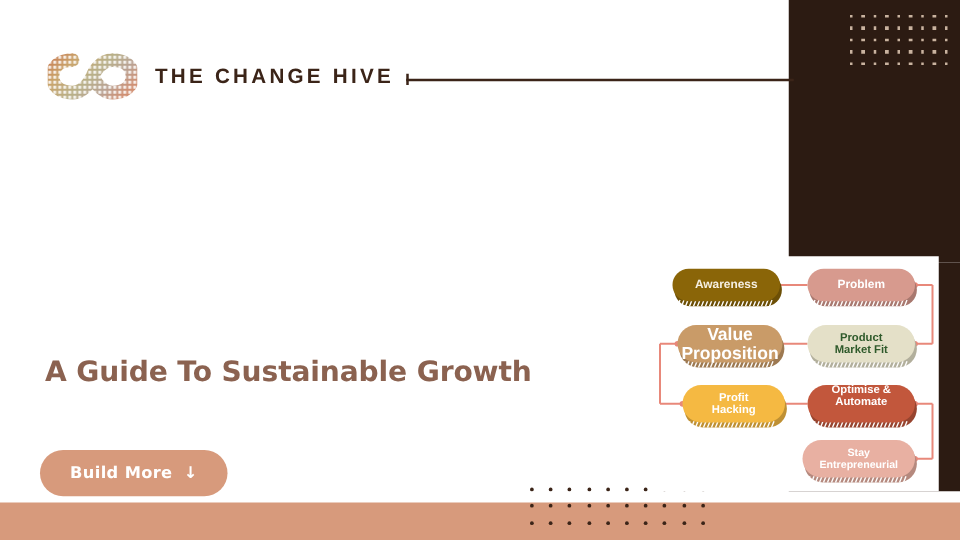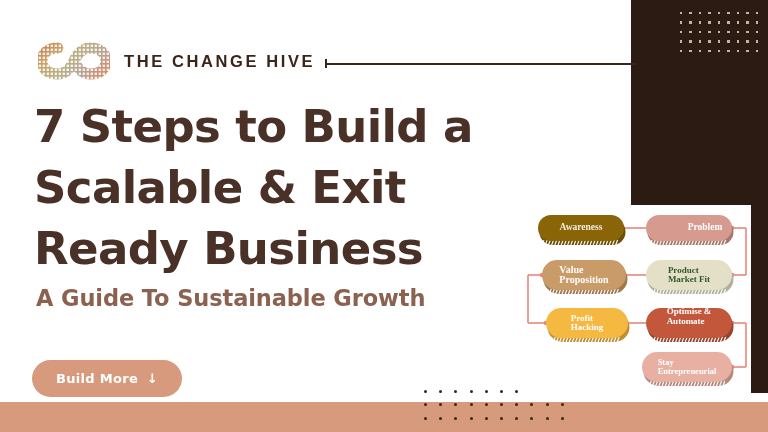--- a/index.html
+++ b/index.html
@@ -83,22 +83,22 @@
   .cta .arrow { font-size:13px; line-height:1; }
 
   
   .diagram-card {
     position:absolute; left:520px; top:205px; width:231px; height:188px;
     background:#ffffff;
   }
   .diagram-svg { position:absolute; inset:0; width:231px; height:188px; }
 
   .node-label {
-    position:absolute; text-align:left; line-height:1.05;
-    font-family:Liberation Serif, serif; font-weight:bold;
+    position:absolute; text-align:center; line-height:1.05;
+    font-family:Liberation Sans, sans-serif; font-weight:bold;
     pointer-events:none; white-space:pre-line;
   }
 </style>
 </head>
 <body>
 
 <div class="canvas">
 
   <div class="dark-panel" style="background: rgb(44, 27, 18);"></div>
   <div class="dark-panel-lower" style="background: rgb(44, 27, 18);"></div>
@@ -209,21 +209,20 @@
           <rect x="0" y="0" width="72" height="42" fill="url(#infg)"></rect>
           <rect x="0" y="0" width="72" height="42" fill="url(#dotpat)" opacity="0.85"></rect>
         </g>
       </svg>
     </span>
     <span class="logo-text">
       <span class="brand-name" style="color: rgb(59, 36, 24);">THE CHANGE HIVE</span>
     </span>
   </div>
 
-  <h1 class="headline" style="color: rgb(74, 49, 40);">7 Steps to Build a Scalable &amp; Exit Ready Business</h1>
   <h2 class="subhead" style="color: rgb(139, 98, 80);">A Guide To Sustainable Growth</h2>
 
   <button class="cta" style="background: rgb(215, 154, 124); color: rgb(255, 255, 255);">
     <span>Build More</span>
     <span class="arrow">↓</span>
   </button>
 
   <div class="diagram-card">
     <svg class="diagram-svg" viewBox="0 0 231 188">
       <g id="edge-layer">
@@ -452,22 +451,22 @@
               <line x1="198.40000000000003" y1="176" x2="196.40000000000003" y2="181" stroke="#ffffff" stroke-width="1.1"></line>
               <line x1="201.60000000000002" y1="176" x2="199.60000000000002" y2="181" stroke="#ffffff" stroke-width="1.1"></line>
               <line x1="204.80000000000004" y1="176" x2="202.80000000000004" y2="181" stroke="#ffffff" stroke-width="1.1"></line>
             </g>
             <rect x="122" y="147" width="90" height="30" rx="15" fill="#e8b0a2"></rect>
           </g>
         </g>
     </svg>
     <div id="label-layer">
         <div class="node-label" style="left: 18px; top: 10px; width: 86px; height: 26px; display: flex; align-items: center; justify-content: center; color: rgb(245, 239, 226); font-size: 9.5px;">Awareness</div>
-        <div class="node-label" style="left: 142px; top: 10px; width: 86px; height: 26px; display: flex; align-items: center; justify-content: center; color: rgb(255, 255, 255); font-size: 9.5px;">Problem</div>
-        <div class="node-label" style="left: 22px; top: 55px; width: 84px; height: 30px; display: flex; align-items: center; justify-content: center; color: rgb(255, 255, 255); font-size: 10px;">Value
+        <div class="node-label" style="left: 126px; top: 10px; width: 86px; height: 26px; display: flex; align-items: center; justify-content: center; color: rgb(255, 255, 255); font-size: 9.5px;">Problem</div>
+        <div class="node-label" style="left: 22px; top: 55px; width: 84px; height: 30px; display: flex; align-items: center; justify-content: center; color: rgb(255, 255, 255); font-size: 14px;">Value
 Proposition</div>
         <div class="node-label" style="left: 126px; top: 55px; width: 86px; height: 30px; display: flex; align-items: center; justify-content: center; color: rgb(47, 90, 43); font-size: 9px;">Product
 Market Fit</div>
         <div class="node-label" style="left: 26px; top: 103px; width: 82px; height: 30px; display: flex; align-items: center; justify-content: center; color: rgb(255, 255, 255); font-size: 9px;">Profit
 Hacking</div>
         <div class="node-label" style="left: 126px; top: 103px; width: 86px; height: 17px; display: flex; align-items: center; justify-content: center; color: rgb(255, 255, 255); font-size: 9px;">Optimise &amp;
 Automate</div>
         <div class="node-label" style="left: 122px; top: 147px; width: 90px; height: 30px; display: flex; align-items: center; justify-content: center; color: rgb(255, 255, 255); font-size: 8.5px;">Stay
 Entrepreneurial</div>
       </div>

